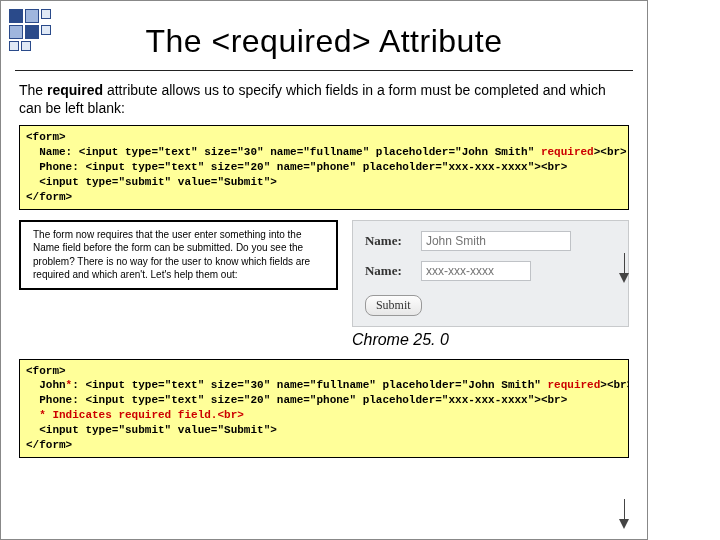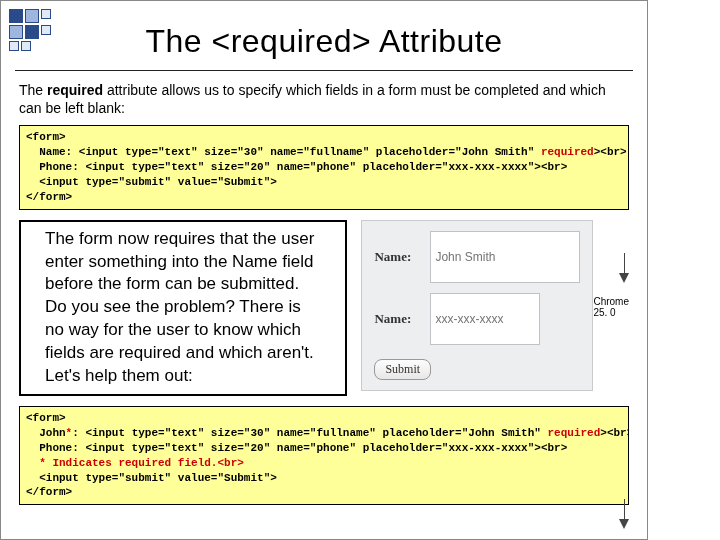--- a/index.html
+++ b/index.html
@@ -66,64 +66,63 @@
   .code-block .red { color: #cc0000; }
   .row-two {
     display: flex;
     gap: 14px;
     margin: 10px 0 10px 0;
     align-items: flex-start;
   }
   .explain-box {
     flex: 1.05;
     border: 2px solid #000;
-    padding: 6px 24px;
-    font-size: 17px;
+    padding: 6px 12px;
+    font-size: 10px;
     line-height: 1.35;
   }
   .preview-wrap {
     flex: 1;
     display: flex;
-    flex-direction: row;
-    align-items: center;
+    flex-direction: column;
   }
   .form-preview {
     width: 100%;
     background: #eceef0;
     border: 1px solid #c8cacc;
     padding: 10px 12px 10px 12px;
     font-family: "Times New Roman", serif;
     font-size: 13px;
     color: #333;
   }
   .form-preview .form-row {
     display: flex;
     align-items: center;
     gap: 8px;
     margin-bottom: 10px;
   }
   .form-preview .flabel { width: 48px; font-weight: bold; }
   .form-preview input[type="text"] {
     border: 1px solid #bfc2c6;
-    padding: 18px 4px;
+    padding: 2px 4px;
     font-size: 12px;
     background: #fff;
     color: #8b5cf6;
   }
   .form-preview .btn {
     display: inline-block;
     border: 1px solid #999;
     background: linear-gradient(#fdfdfd,#e7e7e7);
     border-radius: 8px;
     padding: 2px 10px;
     font-size: 12px;
     margin-top: 4px;
     cursor: pointer;
   }
-  .cap { font-size: 10px; margin-top: 4px; }
+  .cap { font-size: 16px; margin-top: 4px; font-style: italic; }
   .arrow {
     position: absolute;
     right: 18px;
     width: 0; height: 0;
     border-left: 5px solid transparent;
     border-right: 5px solid transparent;
     border-top: 10px solid #444;
   }
   .arrow-stem {
     position: absolute;

